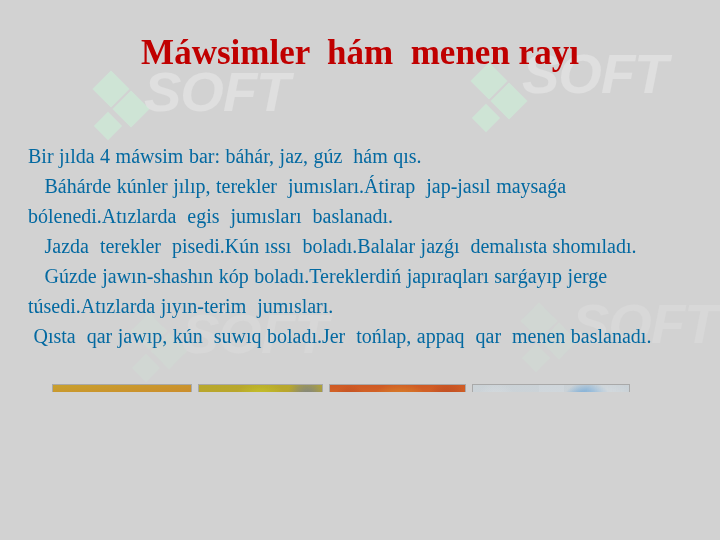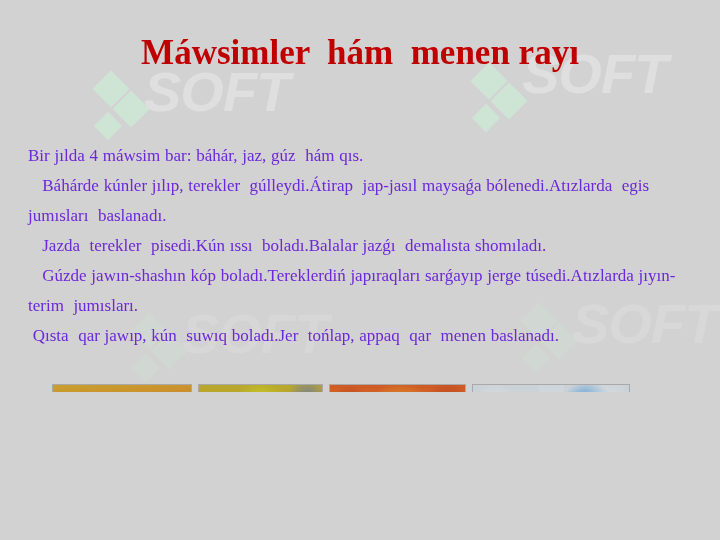--- a/index.html
+++ b/index.html
@@ -75,22 +75,22 @@
     white-space: pre;
   }
 
   
   #body-text {
     position: absolute;
     left: 28px;
     top: 141px;
     width: 668px;
     z-index: 10;
-    color: #6d28d9;
-    font-size: 17px;
+    color: #0369a1;
+    font-size: 20px;
     line-height: 30px;
   }
   #body-text p {
     margin: 0;
     padding: 0;
     white-space: pre-wrap;
     word-spacing: 0.5px;
   }
 
   
@@ -369,21 +369,21 @@
       </div>
       <div class="wm-text" style="position:absolute; left:52px; top:6px; font-size:56px; opacity:.4;">SOFT</div>
     </div>
 
   </div>
 
   <div id="title">Máwsimler  hám  menen rayı</div>
 
   <div id="body-text">
     <p>Bir jılda 4 máwsim bar: báhár, jaz, gúz  hám qıs.</p>
-    <p>   Báhárde kúnler jılıp, terekler  gúlleydi.Átirap  jap-jasıl maysaǵa bólenedi.Atızlarda  egis  jumısları  baslanadı.</p>
+    <p>   Báhárde kúnler jılıp, terekler  jumısları.Átirap  jap-jasıl maysaǵa bólenedi.Atızlarda  egis  jumısları  baslanadı.</p>
     <p>   Jazda  terekler  pisedi.Kún ıssı  boladı.Balalar jazǵı  demalısta shomıladı.</p>
     <p>   Gúzde jawın-shashın kóp boladı.Tereklerdiń japıraqları sarǵayıp jerge túsedi.Atızlarda jıyın-terim  jumısları.</p>
     <p> Qısta  qar jawıp, kún  suwıq boladı.Jer  tońlap, appaq  qar  menen baslanadı.</p>
   </div>
 
   <div id="image-strip">
 
     <div class="season-img w1 img-spring">
       <div class="layer sky"></div>
       <div class="tri1"></div>

